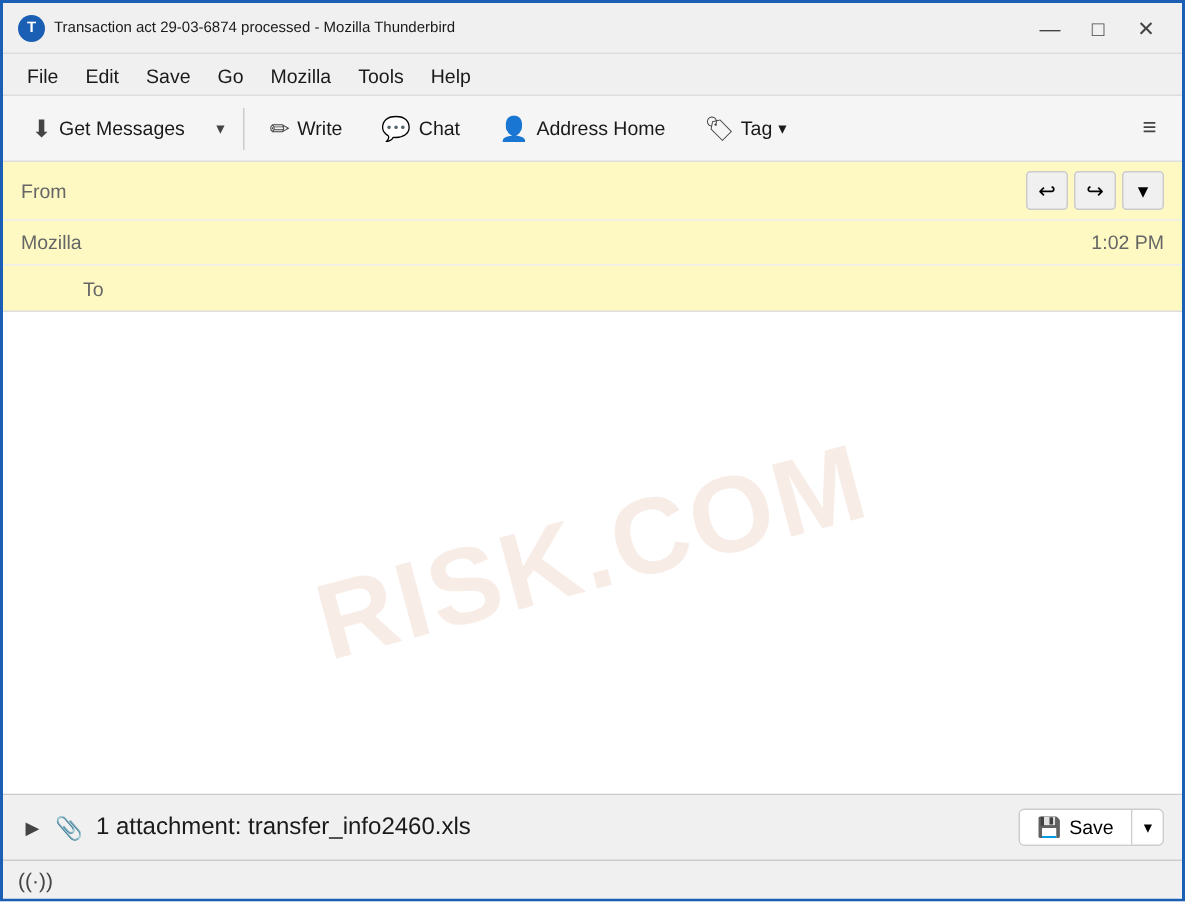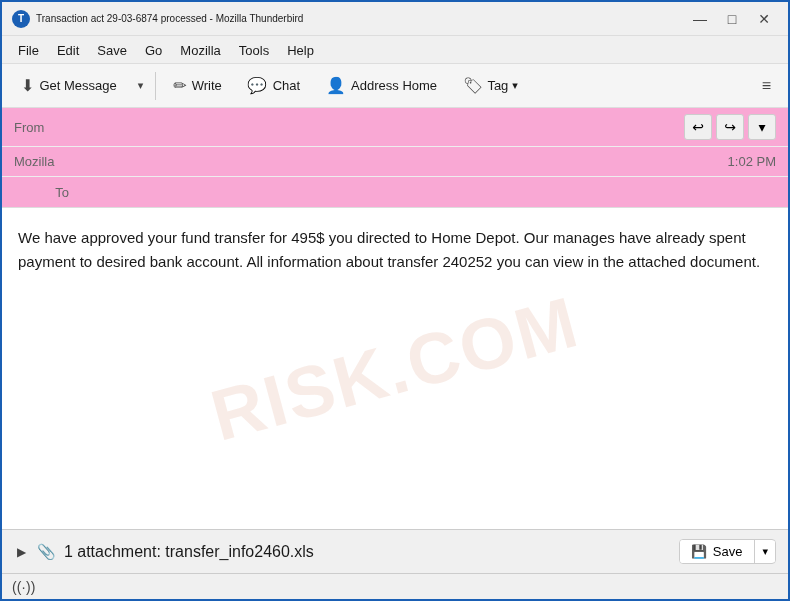--- a/index.html
+++ b/index.html
@@ -150,21 +150,21 @@
       background: transparent;
       border: 1px solid transparent;
       border-radius: 4px;
       cursor: pointer;
       font-size: 16px;
       color: #444;
     }
 
     
     .email-header {
-      background: #f9a8d4;
+      background: #fef9c3;
       border-bottom: 1px solid #ddd;
       padding: 0;
       flex-shrink: 0;
     }
 
     .header-row {
       display: flex;
       align-items: center;
       padding: 6px 12px;
       border-bottom: 1px solid #eee;
@@ -352,21 +352,21 @@
     <span class="menu-item">Go</span>
     <span class="menu-item">Mozilla</span>
     <span class="menu-item">Tools</span>
     <span class="menu-item">Help</span>
   </div>
 
   <div class="toolbar">
 
     <button class="tb-btn">
       <span class="tb-btn-icon">⬇</span>
-      <span>Get Message</span>
+      <span>Get Messages</span>
     </button>
     <button class="tb-dropdown-arrow">▾</button>
 
     <div class="tb-separator"></div>
 
     <button class="tb-btn">
       <span class="tb-btn-icon">✏</span>
       <span>Write</span>
     </button>
 
@@ -409,21 +409,20 @@
     </div>
 
     <div class="header-row">
       <span class="header-label">To</span>
       <span class="header-value"></span>
     </div>
   </div>
 
   <div class="email-body">
     <div class="watermark">RISK.COM</div>
-    <p class="email-text"> We have approved your fund transfer for 495$ you directed to Home Depot. Our manages have already spent payment to desired bank account. All information about transfer 240252 you can view in the attached document.</p>
   </div>
 
   <div class="attachment-bar">
     <span class="attach-expand">▶</span>
     <span class="attach-icon">📎</span>
     <span class="attach-text">1 attachment: transfer_info2460.xls</span>
     <div class="save-btn-group">
       <button class="save-btn">
         <span>💾</span>
         <span>Save</span>

